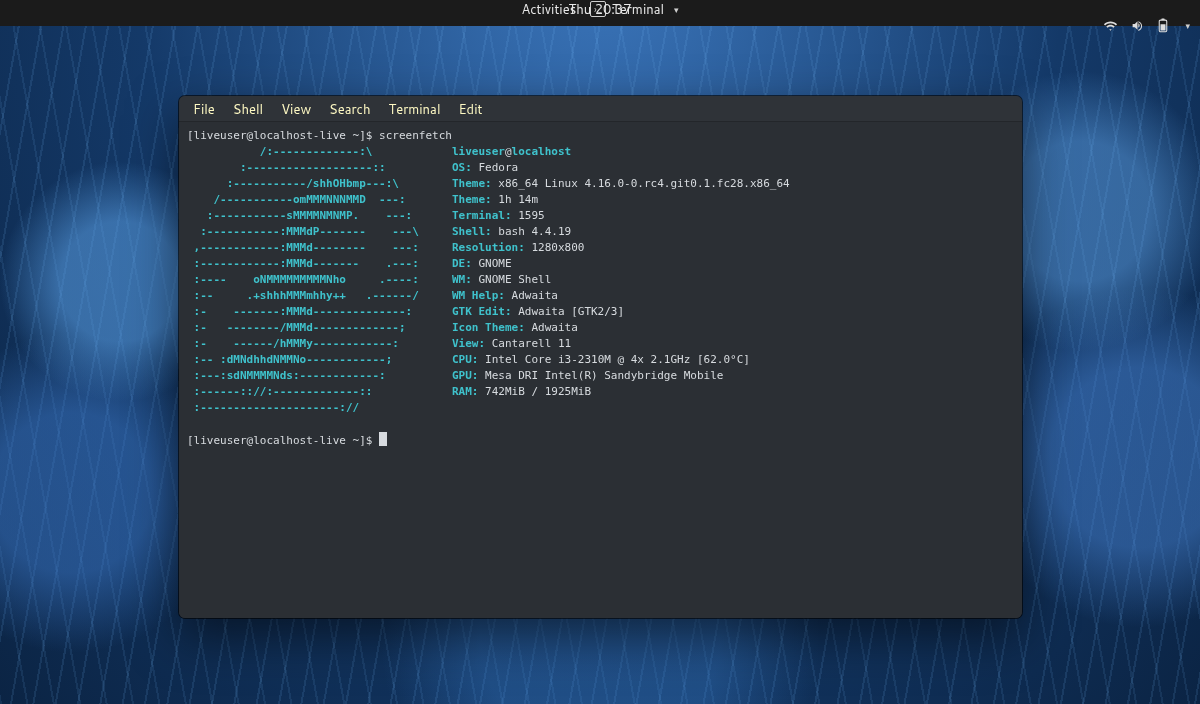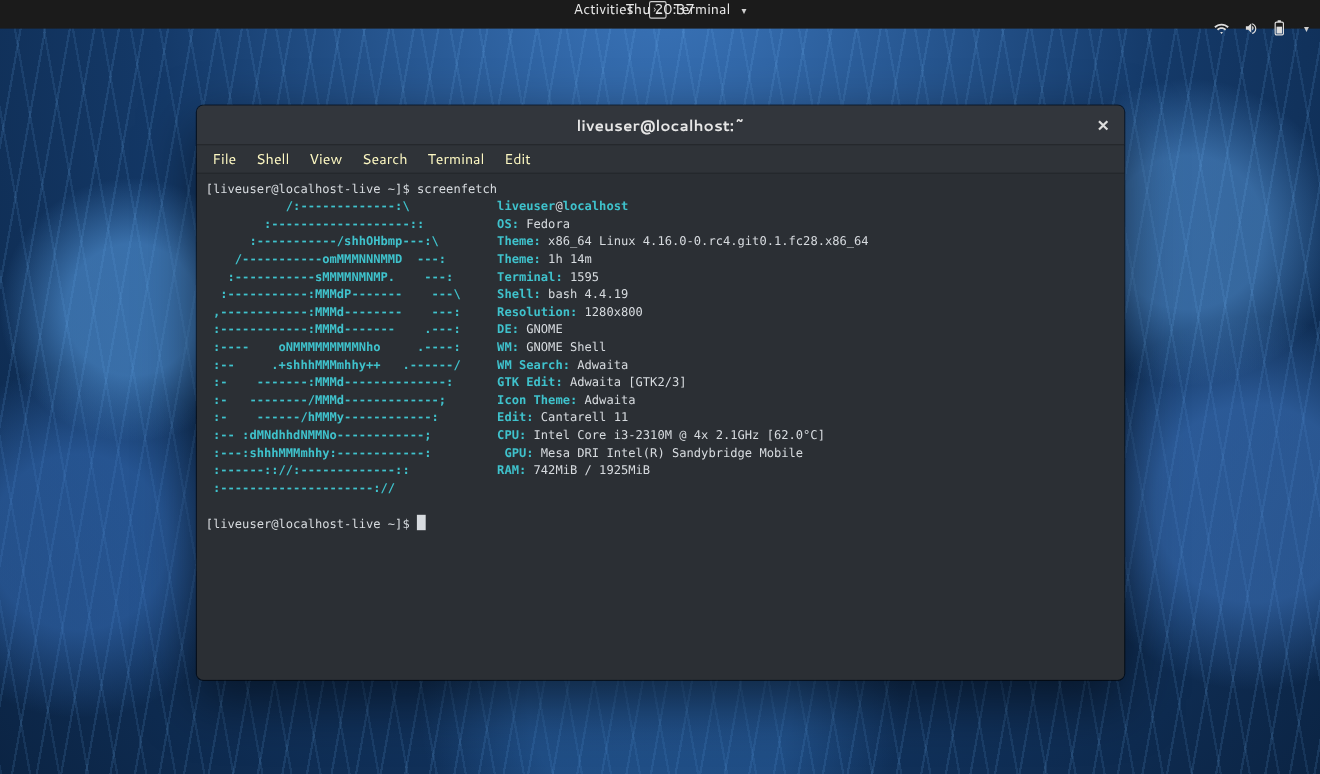--- a/index.html
+++ b/index.html
@@ -127,48 +127,42 @@
           <rect x="1.5" y="2.5" width="9" height="14" rx="1.5" fill="none" stroke="#ddd" stroke-width="1.3"></rect>
           <rect x="4" y="0.5" width="4" height="2" rx="0.8" fill="#ddd"></rect>
           <rect x="3" y="7.5" width="6" height="7.5" fill="#ddd"></rect>
         </svg>
     </span>
     <span class="caret">▾</span>
   </div>
 </div>
 
 <div class="window">
-  <div class="titlebar">
-    <span>liveuser@localhost:~</span>
-    <span class="closebtn">
-      <span>✕</span>
-    </span>
-  </div>
   <div class="menubar">
     <span class="mitem">File</span>
     <span class="mitem">Shell</span>
     <span class="mitem">View</span>
     <span class="mitem">Search</span>
     <span class="mitem">Terminal</span>
     <span class="mitem">Edit</span>
   </div>
   <div class="term" id="term">[liveuser@localhost-live ~]$ screenfetch
 <span class="cyan">           /:-------------:\         </span>   <span class="cyan">liveuser</span>@<span class="cyan">localhost</span>
 <span class="cyan">        :-------------------::       </span>   <span class="cyan">OS:</span> Fedora
 <span class="cyan">      :-----------/shhOHbmp---:\     </span>   <span class="cyan">Theme:</span> x86_64 Linux 4.16.0-0.rc4.git0.1.fc28.x86_64
 <span class="cyan">    /-----------omMMMNNNMMD  ---:    </span>   <span class="cyan">Theme:</span> 1h 14m
 <span class="cyan">   :-----------sMMMMNMNMP.    ---:   </span>   <span class="cyan">Terminal:</span> 1595
 <span class="cyan">  :-----------:MMMdP-------    ---\  </span>   <span class="cyan">Shell:</span> bash 4.4.19
 <span class="cyan"> ,------------:MMMd--------    ---:  </span>   <span class="cyan">Resolution:</span> 1280x800
 <span class="cyan"> :------------:MMMd-------    .---:  </span>   <span class="cyan">DE:</span> GNOME
 <span class="cyan"> :----    oNMMMMMMMMMNho     .----:  </span>   <span class="cyan">WM:</span> GNOME Shell
-<span class="cyan"> :--     .+shhhMMMmhhy++   .------/  </span>   <span class="cyan">WM Search:</span> Adwaita
+<span class="cyan"> :--     .+shhhMMMmhhy++   .------/  </span>   <span class="cyan">WM Help:</span> Adwaita
 <span class="cyan"> :-    -------:MMMd--------------:   </span>   <span class="cyan">GTK Edit:</span> Adwaita [GTK2/3]
 <span class="cyan"> :-   --------/MMMd-------------;    </span>   <span class="cyan">Icon Theme:</span> Adwaita
-<span class="cyan"> :-    ------/hMMMy------------:     </span>   <span class="cyan">Edit:</span> Cantarell 11
+<span class="cyan"> :-    ------/hMMMy------------:     </span>   <span class="cyan">View:</span> Cantarell 11
 <span class="cyan"> :-- :dMNdhhdNMMNo------------;      </span>   <span class="cyan">CPU:</span> Intel Core i3-2310M @ 4x 2.1GHz [62.0°C]
-<span class="cyan"> :---:shhhMMMmhhy:------------:       </span>   <span class="cyan">GPU:</span> Mesa DRI Intel(R) Sandybridge Mobile
+<span class="cyan"> :---:sdNMMMMNds:------------:       </span>   <span class="cyan">GPU:</span> Mesa DRI Intel(R) Sandybridge Mobile
 <span class="cyan"> :------:://:-------------::         </span>   <span class="cyan">RAM:</span> 742MiB / 1925MiB
 <span class="cyan"> :---------------------://           </span>   
 
 [liveuser@localhost-live ~]$ <span class="cursor"></span>
 </div>
 </div>
 
 </body></html>

